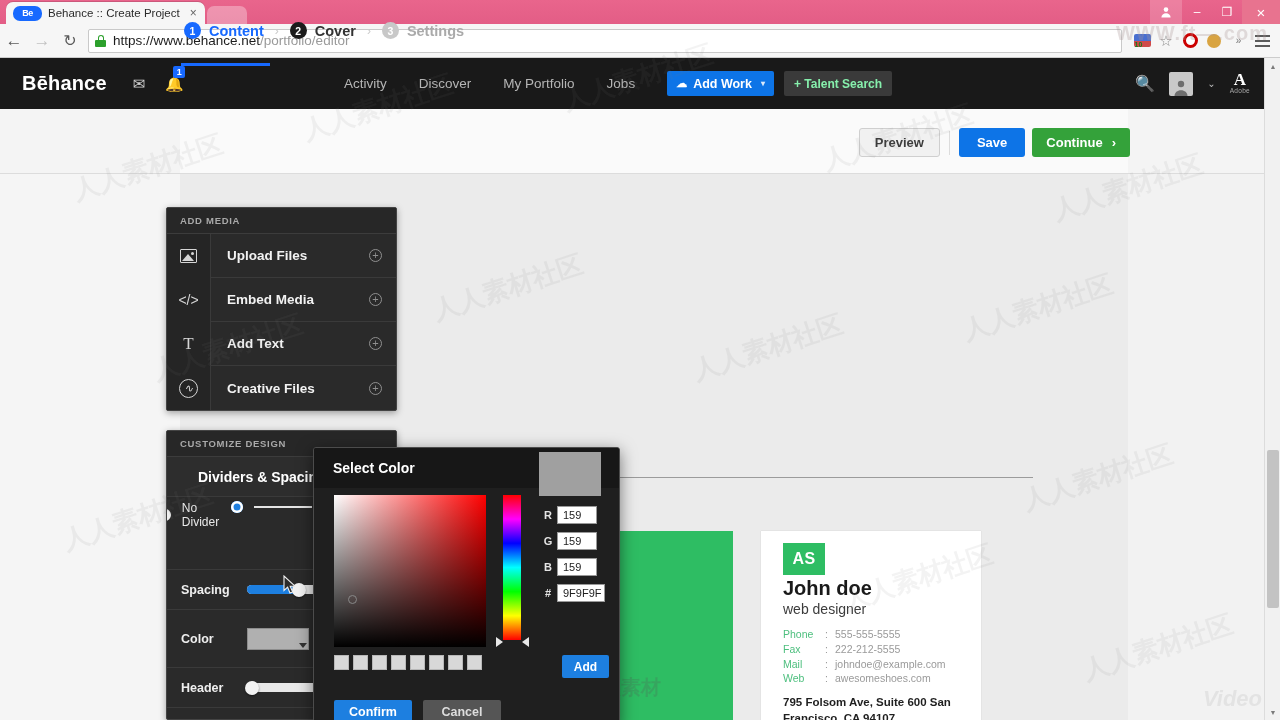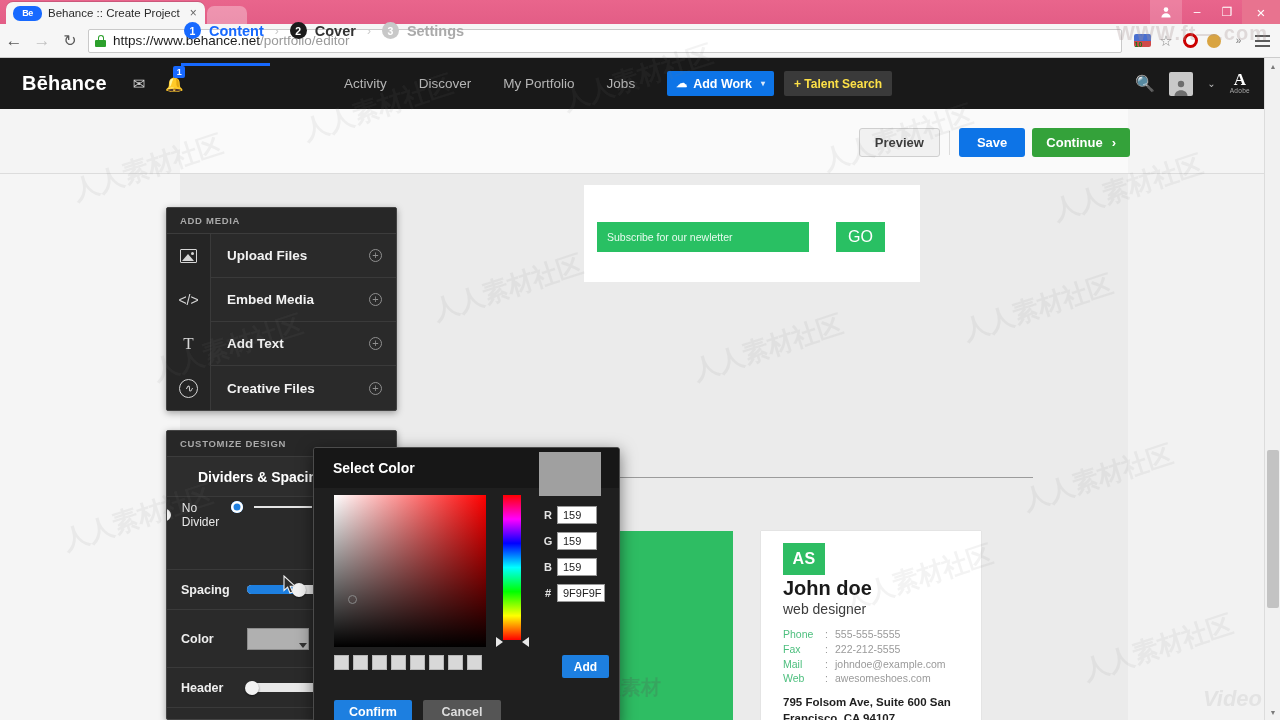--- a/index.html
+++ b/index.html
@@ -109,21 +109,21 @@
   .be-links { display: flex; align-items: center; margin-left: 160px; gap: 32px; }
   .be-link { color: #b5b5b5; font-size: 13.5px; cursor: pointer; }
   .be-addwork {
     margin-left: 32px; background: #0d74e7; color: #fff;
     height: 25px; border-radius: 2px; display: flex; align-items: center;
     padding: 0 9px; font-size: 12.5px; font-weight: bold; cursor: pointer;
   }
   .cloud-icon { margin-right: 6px; font-size: 11px; }
   .aw-caret { margin-left: 9px; font-size: 8px; opacity: .85; }
   .be-talent {
-    margin-left: 10px; background: #3a3a3a; color: #fde047; height: 25px;
+    margin-left: 10px; background: #3a3a3a; color: #86efac; height: 25px;
     border-radius: 2px; display: flex; align-items: center; padding: 3px 10px;
     font-size: 12px; font-weight: bold; cursor: pointer;
   }
   .be-right { margin-left: auto; display: flex; align-items: center; padding-right: 14px; gap: 14px; }
   .be-search { color: #e0e0e0; font-size: 16px; }
   .be-avatar {
     width: 24px; height: 24px; background: #c9c9c9; border-radius: 2px;
     display: flex; align-items: flex-end; justify-content: center; overflow: hidden;
   }
   .be-caret { color: #bdbdbd; font-size: 10px; }
@@ -535,24 +535,20 @@
     <div class="btn-continue">
       <span>Continue</span>
       <span>›</span>
     </div>
   </div>
 
   <div class="canvas">
     <div class="left-gutter"></div>
     <div class="right-gutter"></div>
 
-    <div class="newsletter">
-      <div class="news-input">Subscribe for our newletter</div>
-      <div class="news-go">GO</div>
-    </div>
 
     <div class="hr-divider"></div>
 
     <div class="green-card">
       
       
       
     </div>
 
     <div class="biz-card">

